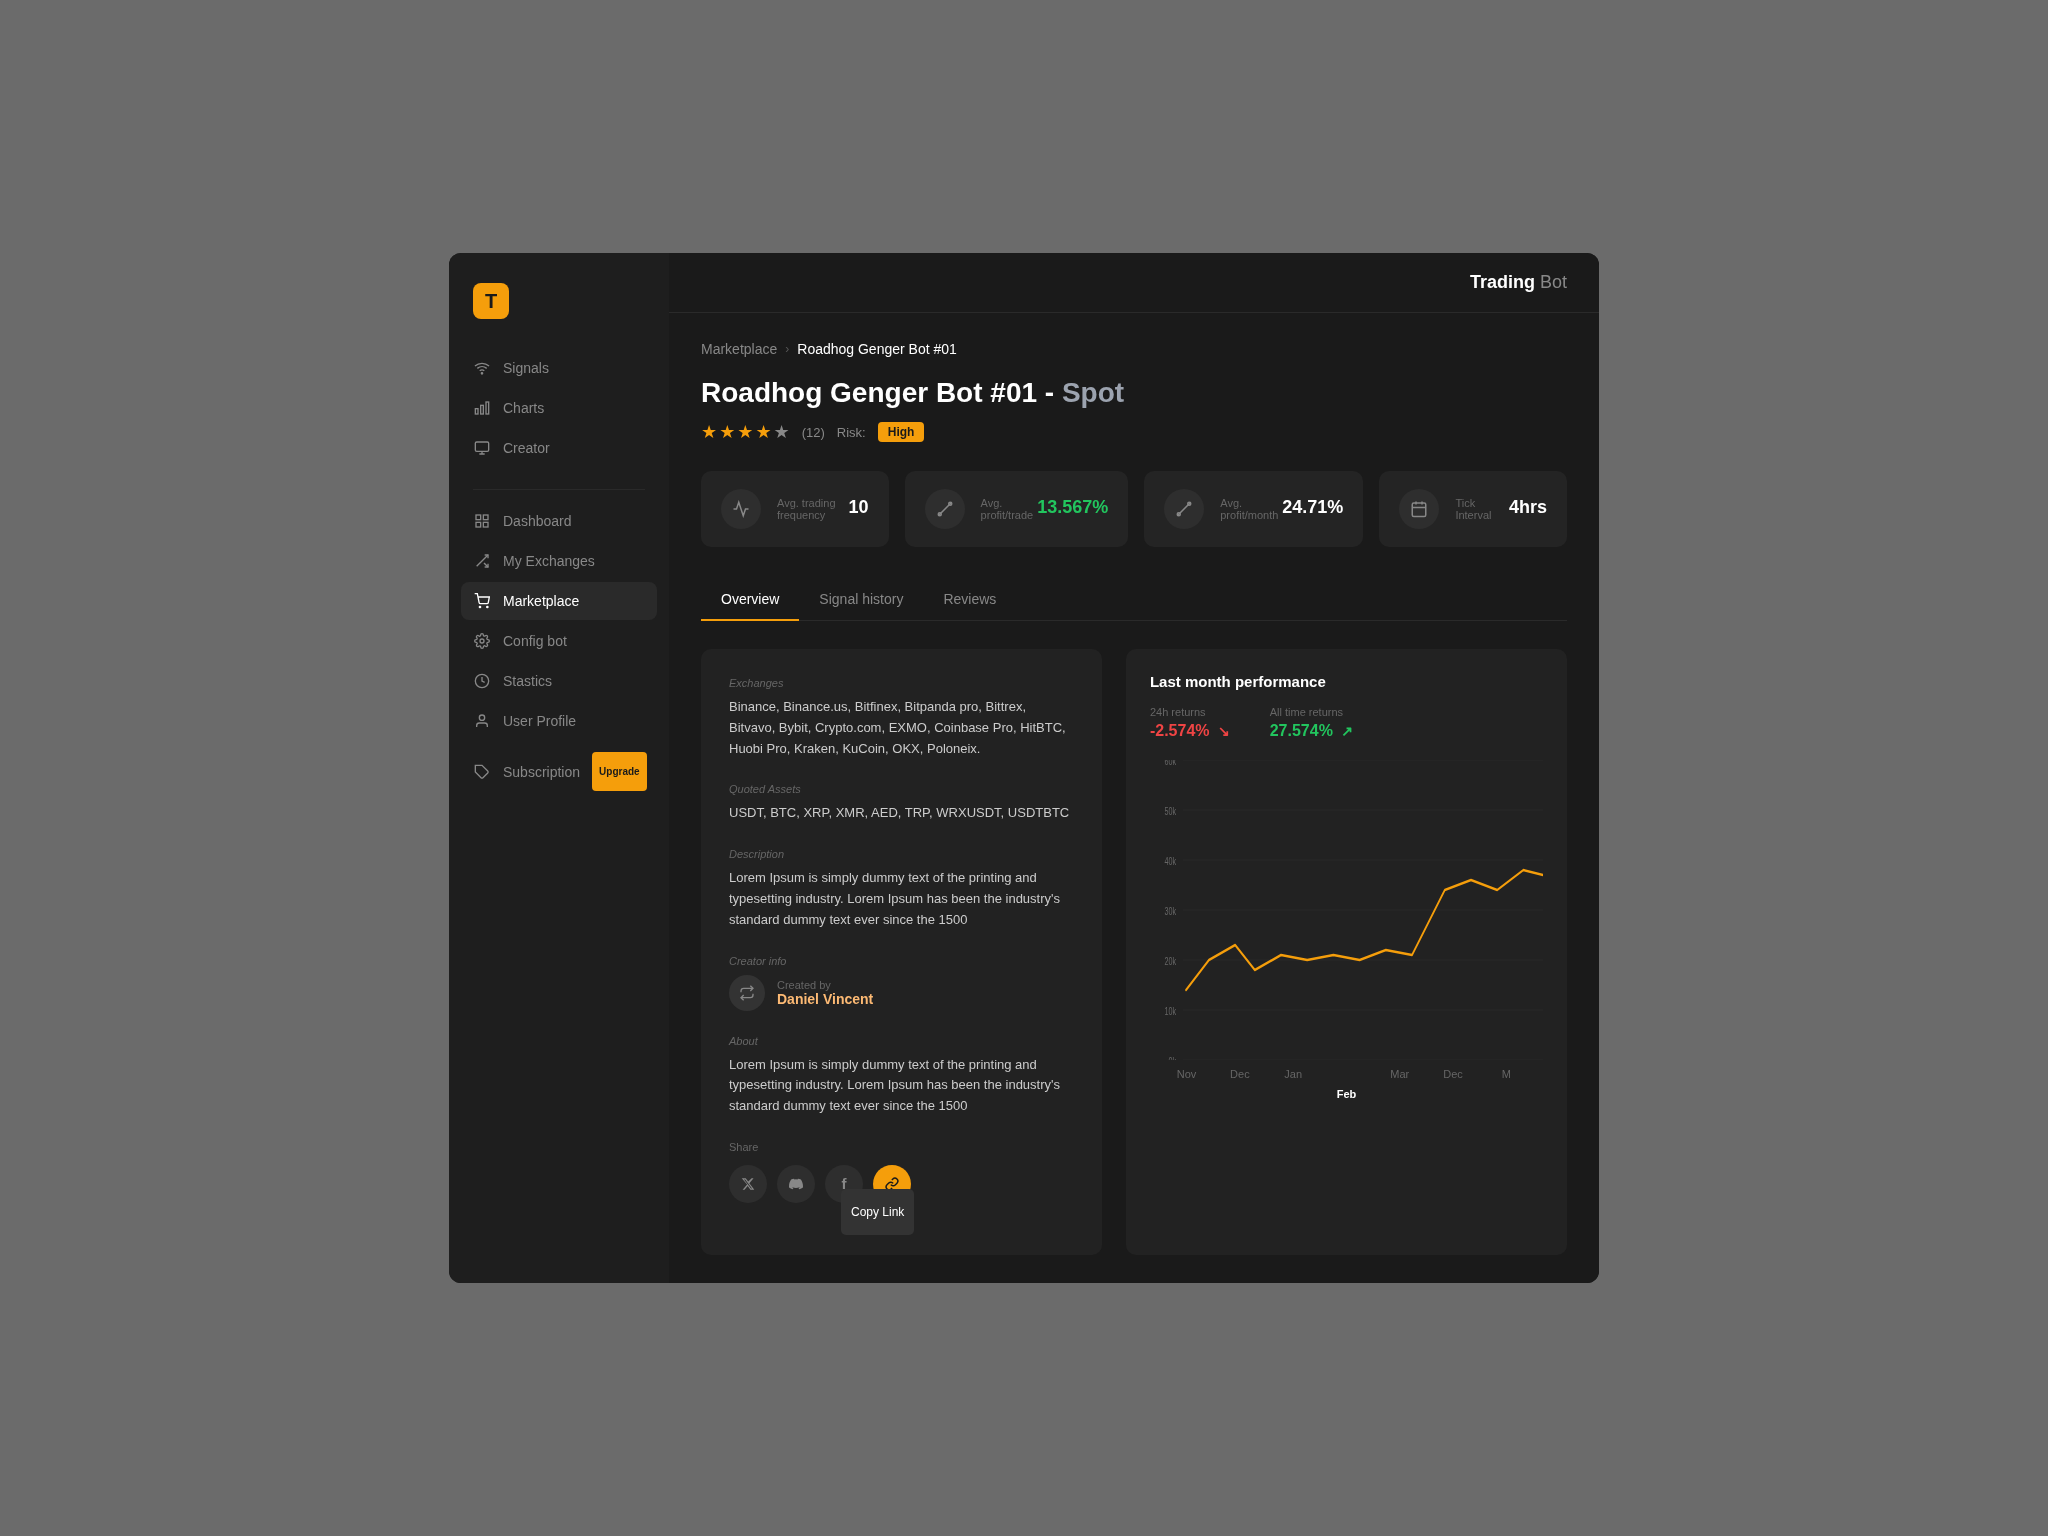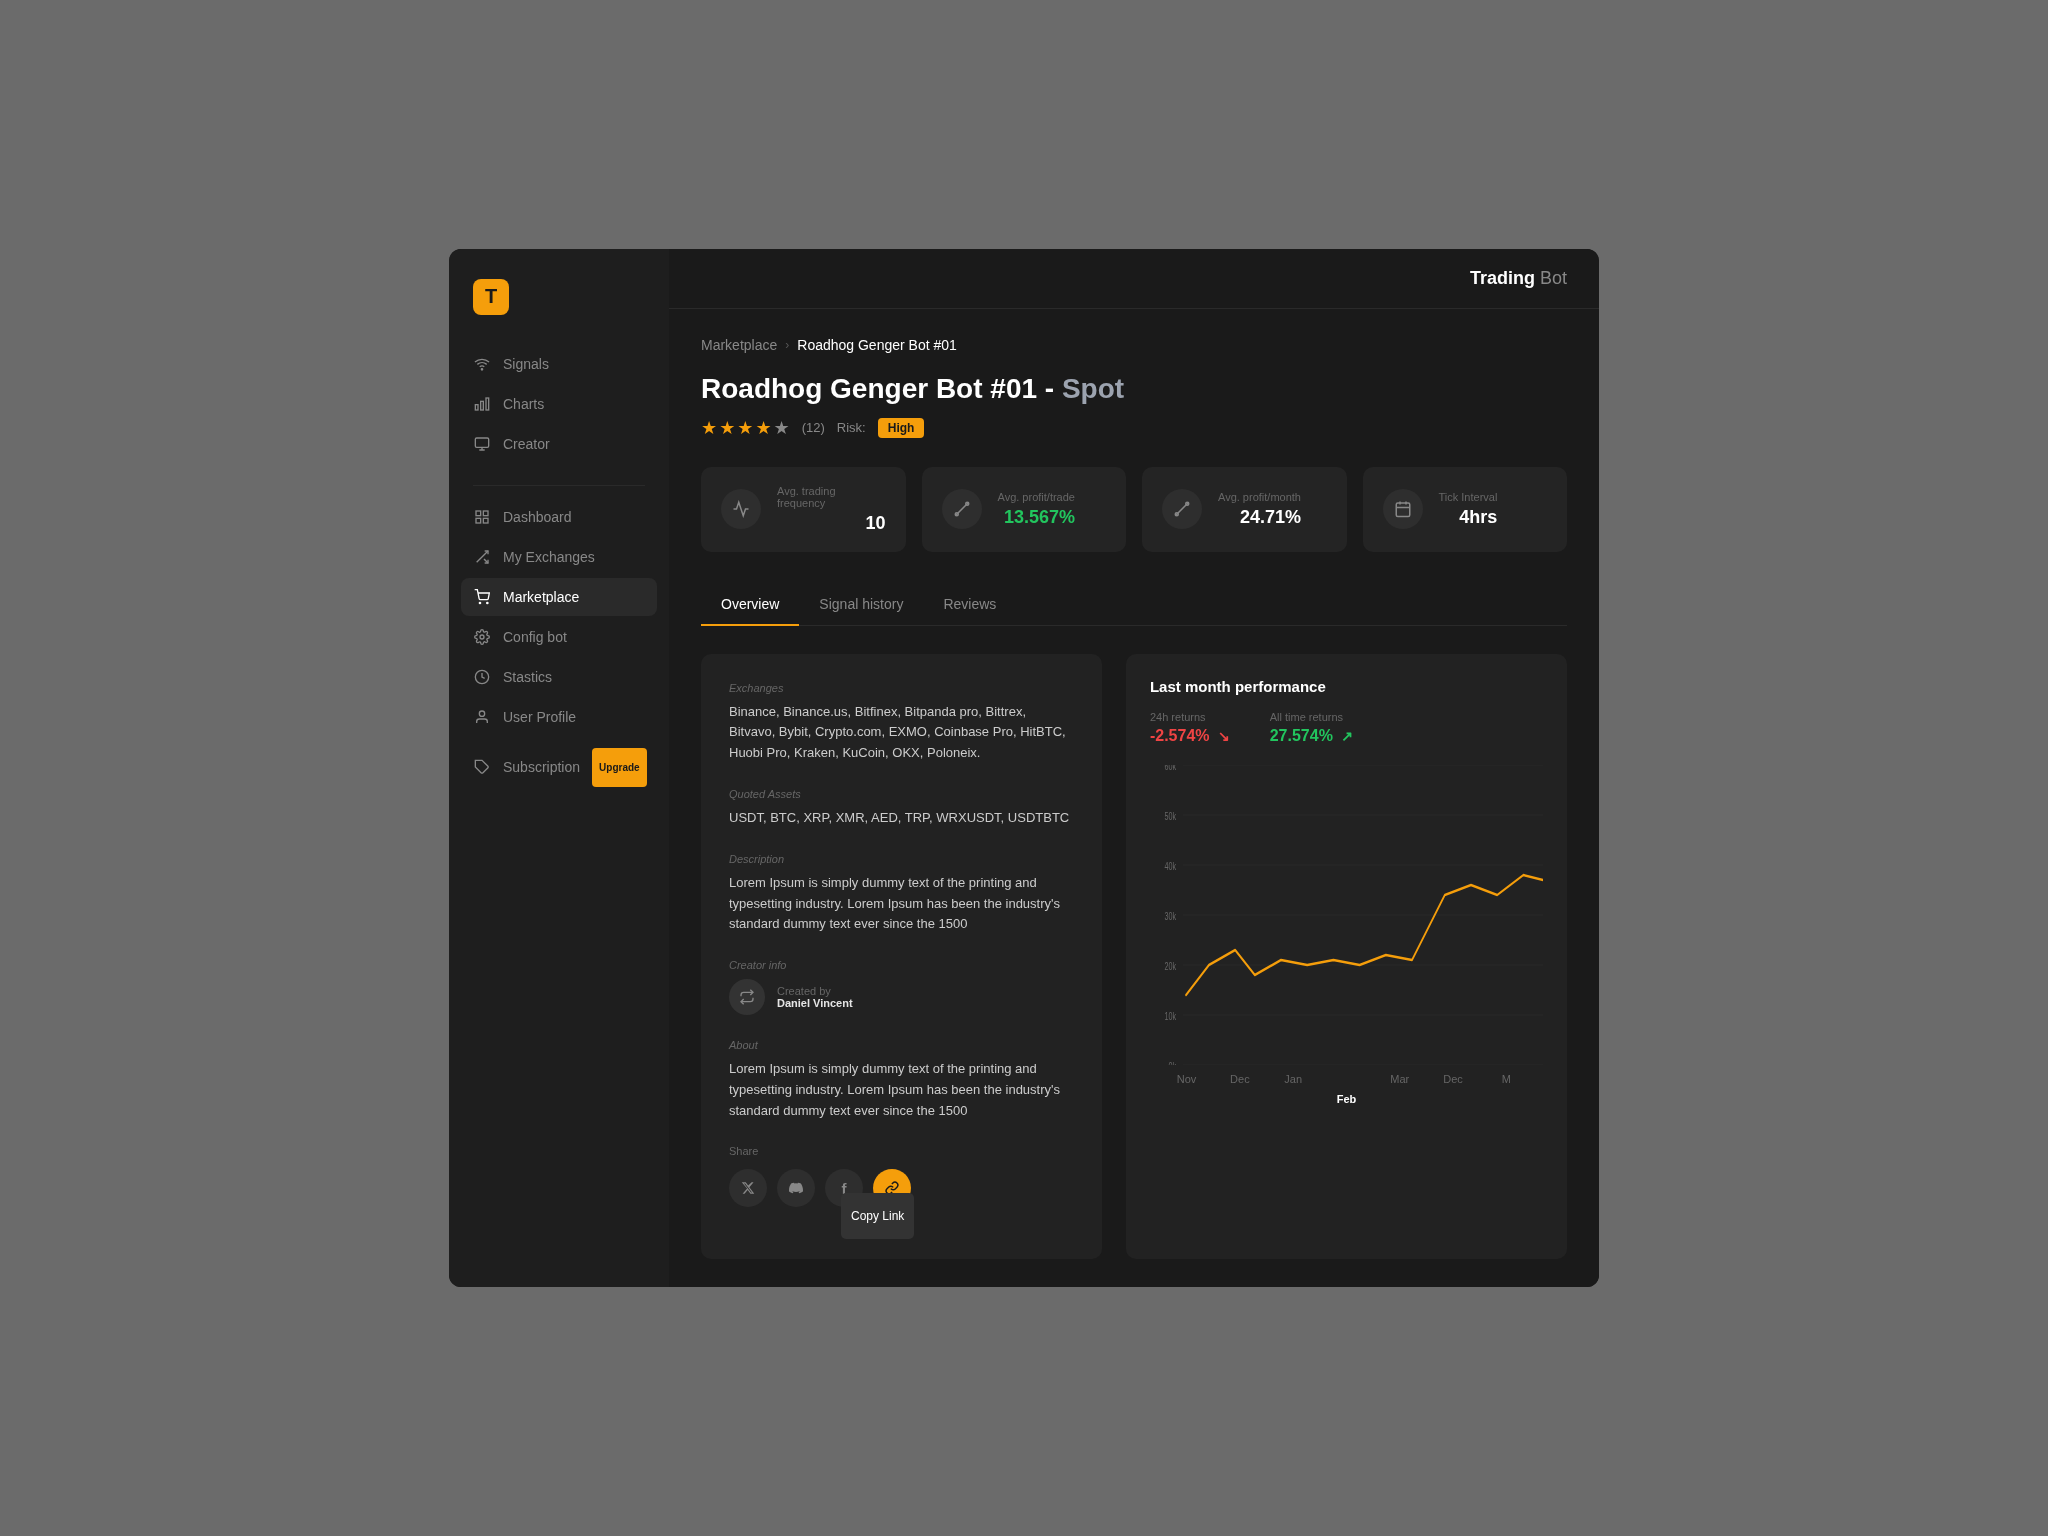--- a/index.html
+++ b/index.html
@@ -158,21 +158,21 @@
       height: 40px;
       background: #2e2e2e;
       border-radius: 50%;
       display: flex;
       align-items: center;
       justify-content: center;
       flex-shrink: 0;
       font-size: 16px;
       color: #888;
     }
-    .stat-info { display: flex; flex-direction: column; gap: 4px; align-items: flex-end; }
+    .stat-info { display: flex; flex-direction: row; gap: 4px; }
     .stat-label { font-size: 11px; color: #666; }
     .stat-value { font-size: 18px; font-weight: 700; color: #fff; }
     .stat-value.green { color: #22c55e; }
     
     .tabs {
       display: flex;
       gap: 0;
       border-bottom: 1px solid #2a2a2a;
       margin-bottom: 28px;
     }
@@ -212,21 +212,21 @@
       background: #333;
       border-radius: 50%;
       display: flex;
       align-items: center;
       justify-content: center;
       color: #888;
       font-size: 14px;
     }
     .creator-info {}
     .created-by-label { font-size: 11px; color: #666; }
-    .creator-name { font-size: 11px; color: #e5e5e5; font-weight: 600; }
+    .creator-name { font-size: 14px; color: #fdba74; font-weight: 600; }
     
     .share-label { font-size: 11px; color: #666; margin-bottom: 12px; }
     .share-buttons { display: flex; gap: 10px; align-items: flex-end; position: relative; }
     .share-btn {
       width: 38px;
       height: 38px;
       background: #2e2e2e;
       border-radius: 50%;
       display: flex;
       align-items: center;

